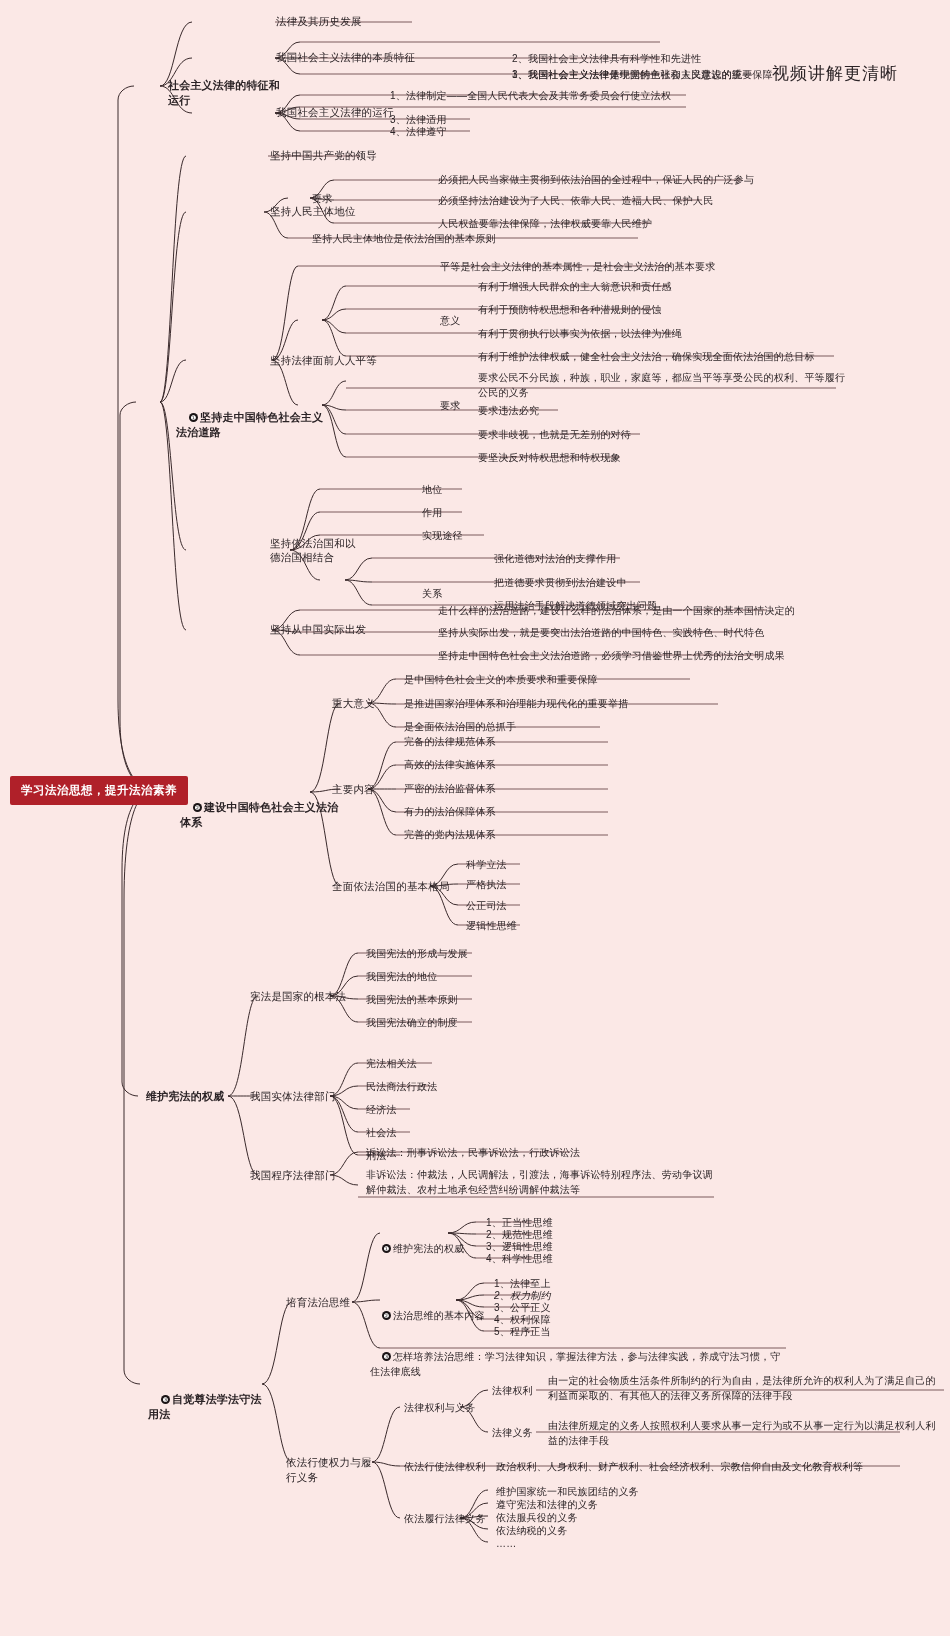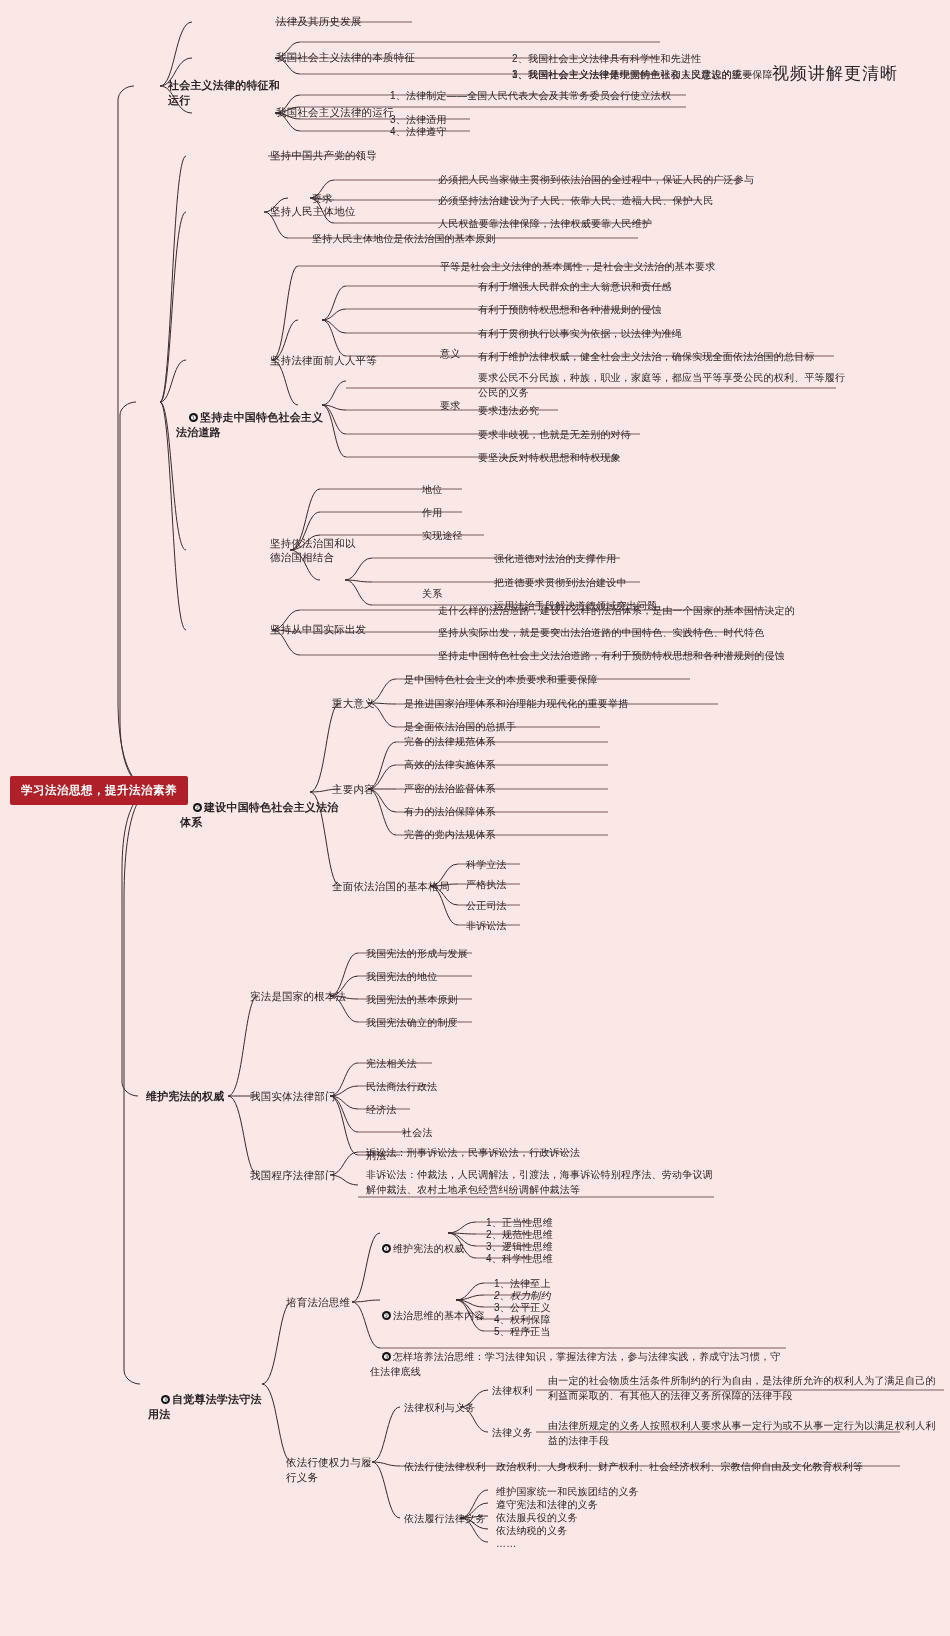--- a/index.html
+++ b/index.html
@@ -272,21 +272,21 @@
   <div class="node lvl2" style="left:270px;top:536px;width:88px;line-height:14px;">坚持依法治国和以德治国相结合</div>
   <div class="node lvl2" style="left:270px;top:622px;width:120px;">坚持从中国实际出发</div>
 
   <div class="node lvl3" style="left:312px;top:191px;width:40px;">要求</div>
   <div class="node lvl3" style="left:312px;top:231px;width:330px;">坚持人民主体地位是依法治国的基本原则</div>
   <div class="node lvl4" style="left:438px;top:172px;width:330px;">必须把人民当家做主贯彻到依法治国的全过程中，保证人民的广泛参与</div>
   <div class="node lvl4" style="left:438px;top:193px;width:330px;">必须坚持法治建设为了人民、依靠人民、造福人民、保护人民</div>
   <div class="node lvl4" style="left:438px;top:216px;width:330px;">人民权益要靠法律保障，法律权威要靠人民维护</div>
 
   <div class="node lvl3" style="left:440px;top:259px;width:400px;">平等是社会主义法律的基本属性，是社会主义法治的基本要求</div>
-  <div class="node lvl3" style="left:440px;top:313px;width:40px;margin-top:33px;">意义</div>
+  <div class="node lvl3" style="left:440px;top:313px;width:40px;">意义</div>
   <div class="node lvl3" style="left:440px;top:398px;width:40px;">要求</div>
 
   <div class="node lvl4" style="left:478px;top:279px;width:400px;">有利于增强人民群众的主人翁意识和责任感</div>
   <div class="node lvl4" style="left:478px;top:302px;width:400px;">有利于预防特权思想和各种潜规则的侵蚀</div>
   <div class="node lvl4" style="left:478px;top:326px;width:400px;">有利于贯彻执行以事实为依据，以法律为准绳</div>
   <div class="node lvl4" style="left:478px;top:349px;width:420px;">有利于维护法律权威，健全社会主义法治，确保实现全面依法治国的总目标</div>
 
   <div class="node lvl4" style="left:478px;top:370px;width:370px;line-height:15px;">要求公民不分民族，种族，职业，家庭等，都应当平等享受公民的权利、平等履行公民的义务</div>
   <div class="node lvl4" style="left:478px;top:403px;width:300px;">要求违法必究</div>
   <div class="node lvl4" style="left:478px;top:427px;width:300px;">要求非歧视，也就是无差别的对待</div>
@@ -295,21 +295,21 @@
   <div class="node lvl3" style="left:422px;top:482px;width:60px;">地位</div>
   <div class="node lvl3" style="left:422px;top:505px;width:60px;">作用</div>
   <div class="node lvl3" style="left:422px;top:528px;width:70px;">实现途径</div>
   <div class="node lvl3" style="left:422px;top:586px;width:40px;">关系</div>
   <div class="node lvl4" style="left:494px;top:551px;width:300px;">强化道德对法治的支撑作用</div>
   <div class="node lvl4" style="left:494px;top:575px;width:300px;">把道德要求贯彻到法治建设中</div>
   <div class="node lvl4" style="left:494px;top:598px;width:300px;">运用法治手段解决道德领域突出问题</div>
 
   <div class="node lvl3" style="left:438px;top:603px;width:440px;">走什么样的法治道路，建设什么样的法治体系，是由一个国家的基本国情决定的</div>
   <div class="node lvl3" style="left:438px;top:625px;width:440px;">坚持从实际出发，就是要突出法治道路的中国特色、实践特色、时代特色</div>
-  <div class="node lvl3" style="left:438px;top:648px;width:440px;">坚持走中国特色社会主义法治道路，有利于预防特权思想和各种潜规则的侵蚀</div>
+  <div class="node lvl3" style="left:438px;top:648px;width:440px;">坚持走中国特色社会主义法治道路，必须学习借鉴世界上优秀的法治文明成果</div>
 
   <div class="node lvl1" style="left:180px;top:785px;width:160px;">
     <span class="badge">❷</span><span>建设中国特色社会主义法治体系</span>
   </div>
 
   <div class="node lvl2" style="left:332px;top:696px;width:70px;">重大意义</div>
   <div class="node lvl2" style="left:332px;top:782px;width:70px;">主要内容</div>
   <div class="node lvl2" style="left:332px;top:879px;width:135px;">全面依法治国的基本格局</div>
 
   <div class="node lvl3" style="left:404px;top:672px;width:300px;">是中国特色社会主义的本质要求和重要保障</div>
@@ -318,37 +318,37 @@
 
   <div class="node lvl3" style="left:404px;top:734px;width:220px;">完备的法律规范体系</div>
   <div class="node lvl3" style="left:404px;top:757px;width:220px;">高效的法律实施体系</div>
   <div class="node lvl3" style="left:404px;top:781px;width:220px;">严密的法治监督体系</div>
   <div class="node lvl3" style="left:404px;top:804px;width:220px;">有力的法治保障体系</div>
   <div class="node lvl3" style="left:404px;top:827px;width:220px;">完善的党内法规体系</div>
 
   <div class="node lvl3" style="left:466px;top:857px;width:70px;">科学立法</div>
   <div class="node lvl3" style="left:466px;top:877px;width:70px;">严格执法</div>
   <div class="node lvl3" style="left:466px;top:898px;width:70px;">公正司法</div>
-  <div class="node lvl3" style="left:466px;top:918px;width:70px;">非诉讼法</div>
+  <div class="node lvl3" style="left:466px;top:918px;width:70px;">逻辑性思维</div>
 
   <div class="node lvl1" style="left:146px;top:1089px;width:90px;">维护宪法的权威</div>
 
   <div class="node lvl2" style="left:250px;top:989px;width:110px;">宪法是国家的根本法</div>
   <div class="node lvl2" style="left:250px;top:1089px;width:110px;">我国实体法律部门</div>
   <div class="node lvl2" style="left:250px;top:1168px;width:110px;">我国程序法律部门</div>
 
   <div class="node lvl3" style="left:366px;top:946px;width:130px;">我国宪法的形成与发展</div>
   <div class="node lvl3" style="left:366px;top:969px;width:130px;">我国宪法的地位</div>
   <div class="node lvl3" style="left:366px;top:992px;width:130px;">我国宪法的基本原则</div>
   <div class="node lvl3" style="left:366px;top:1015px;width:130px;">我国宪法确立的制度</div>
 
   <div class="node lvl3" style="left:366px;top:1056px;width:130px;">宪法相关法</div>
   <div class="node lvl3" style="left:366px;top:1079px;width:130px;">民法商法行政法</div>
   <div class="node lvl3" style="left:366px;top:1102px;width:130px;">经济法</div>
-  <div class="node lvl3" style="left:366px;top:1125px;width:130px;margin-left:36px;">社会法</div>
+  <div class="node lvl3" style="left:366px;top:1125px;width:130px;">社会法</div>
   <div class="node lvl3" style="left:366px;top:1148px;width:130px;">刑法</div>
 
   <div class="node lvl3" style="left:366px;top:1145px;width:330px;">诉讼法：刑事诉讼法，民事诉讼法，行政诉讼法</div>
   <div class="node lvl3" style="left:366px;top:1167px;width:350px;line-height:15px;">非诉讼法：仲裁法，人民调解法，引渡法，海事诉讼特别程序法、劳动争议调解仲裁法、农村土地承包经营纠纷调解仲裁法等</div>
 
   <div class="node lvl1" style="left:148px;top:1377px;width:120px;">
     <span class="badge">❸</span><span>自觉尊法学法守法用法</span>
   </div>
 
   <div class="node lvl2" style="left:286px;top:1295px;width:80px;">培育法治思维</div>

